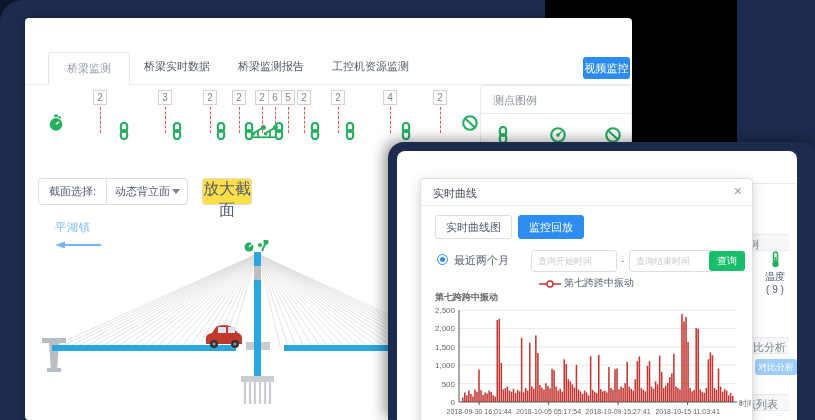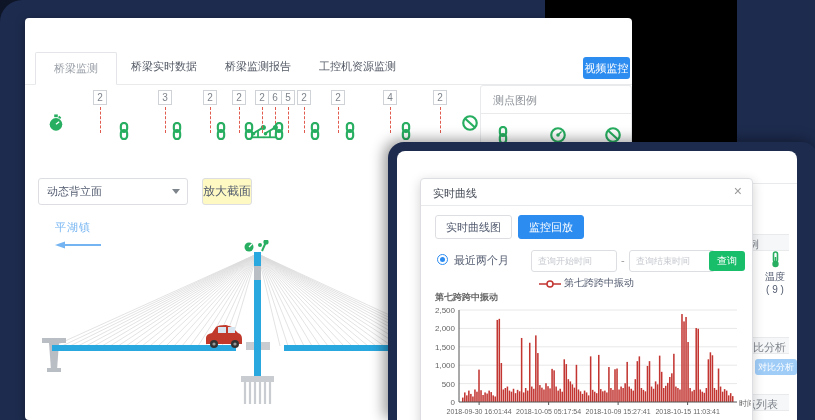--- a/index.html
+++ b/index.html
@@ -9,21 +9,21 @@
   #canvas { position:relative; width:815px; height:420px; }
   #backdrop { left:0; top:0; width:815px; height:420px; background:#1d2b4e;
               border-radius:22px 0 0 0; z-index:0; }
   #black-corner { left:545px; top:0; width:192px; height:142px; background:#000; z-index:2; }
 
   
   #main-window { left:25px; top:18px; width:607px; height:402px; background:#fff;
                  border-radius:4px; box-shadow:0 2px 10px rgba(0,0,0,.35); z-index:10; }
   .mw-title { left:13px; top:10px; font-size:15px; font-weight:bold; color:#2b2f36; letter-spacing:1px; }
   .tabbar { left:0; top:36px; width:100%; height:31px; border-bottom:1px solid #e8eaec;
-            display:flex; align-items:flex-end; padding-left:10px; }
+            display:flex; align-items:flex-end; padding-left:23px; }
   .tab { font-size:11px; color:#555b66; padding:0 14px 10px 14px; cursor:pointer; white-space:nowrap; }
   .tab.active { border:1px solid #e3e5e8; border-bottom:1px solid #fff; background:#fff;
                 color:#9aa0a8; padding:8px 18px; margin-bottom:-1px; border-radius:2px 2px 0 0; }
   .video-btn { left:558px; top:39px; width:47px; height:22px; background:#2d8cf0; color:#fff;
                font-size:11px; border:none; border-radius:3px; cursor:pointer; }
 
   
   #strip { left:0; top:68px; width:607px; height:78px; }
   .badge { position:absolute; top:4px; min-width:14px; height:15px; border:1px solid #cfd3d8;
            background:#fff; color:#7e848c; font-size:10px; line-height:13px; text-align:center;
@@ -43,22 +43,22 @@
 
   
   #section-row { left:13px; top:160px; height:27px; }
   .sel-group { position:absolute; left:0; top:0; width:150px; height:27px;
                border:1px solid #dcdee2; border-radius:3px; display:flex; background:#fff; }
   .sel-label { width:68px; font-size:11px; color:#515a6e; line-height:25px; text-align:center;
                border-right:1px solid #dcdee2; }
   .sel-value { flex:1; font-size:11px; color:#515a6e; line-height:25px; padding-left:8px; position:relative; cursor:pointer; }
   .caret { position:absolute; right:7px; top:10px; width:0; height:0;
            border-left:4px solid transparent; border-right:4px solid transparent; border-top:5px solid #7e848c; }
-  .zoom-btn { position:absolute; left:164px; top:0; width:50px; height:27px; background:#fef9c3;
-              border:1px solid #dcdee2; border-radius:3px; font-size:12px; color:#515a6e; cursor:pointer; }
+  .zoom-btn { position:absolute; left:164px; top:0; width:50px; height:27px; background:#fde047;
+              border:1px solid #dcdee2; border-radius:3px; font-size:16px; color:#515a6e; cursor:pointer; }
 
   
   #direction { left:30px; top:202px; }
   .dir-text { font-size:11px; color:#74b4f2; letter-spacing:1px; }
   .dir-arrow { margin-top:3px; }
 
   
   #popup-window { left:388px; top:142px; width:430px; height:278px; background:#1d2b4e;
                   border-radius:16px 16px 0 0; box-shadow:-4px -2px 14px rgba(0,0,0,.4); z-index:20; }
   #popup-inner { position:absolute; left:9px; top:9px; width:400px; height:269px; background:#fff;
@@ -243,20 +243,21 @@
             <svg viewBox="0 0 20 20">
               <circle cx="10" cy="10" r="7.5" fill="none" stroke="#27ae60" stroke-width="2.4"></circle>
               <line x1="4.8" y1="5.2" x2="15.2" y2="14.8" stroke="#27ae60" stroke-width="2.4"></line>
             </svg>
           </div>
         </div>
     </div>
 
     <div id="section-row" class="abs">
       <div class="sel-group">
+        <div class="sel-label">截面选择:</div>
         <div class="sel-value">
           <span>动态背立面</span>
           <span class="caret"></span>
         </div>
       </div>
       <button class="zoom-btn">放大截面</button>
     </div>
 
     <div id="direction" class="abs">
       <div class="dir-text">平湖镇</div>

